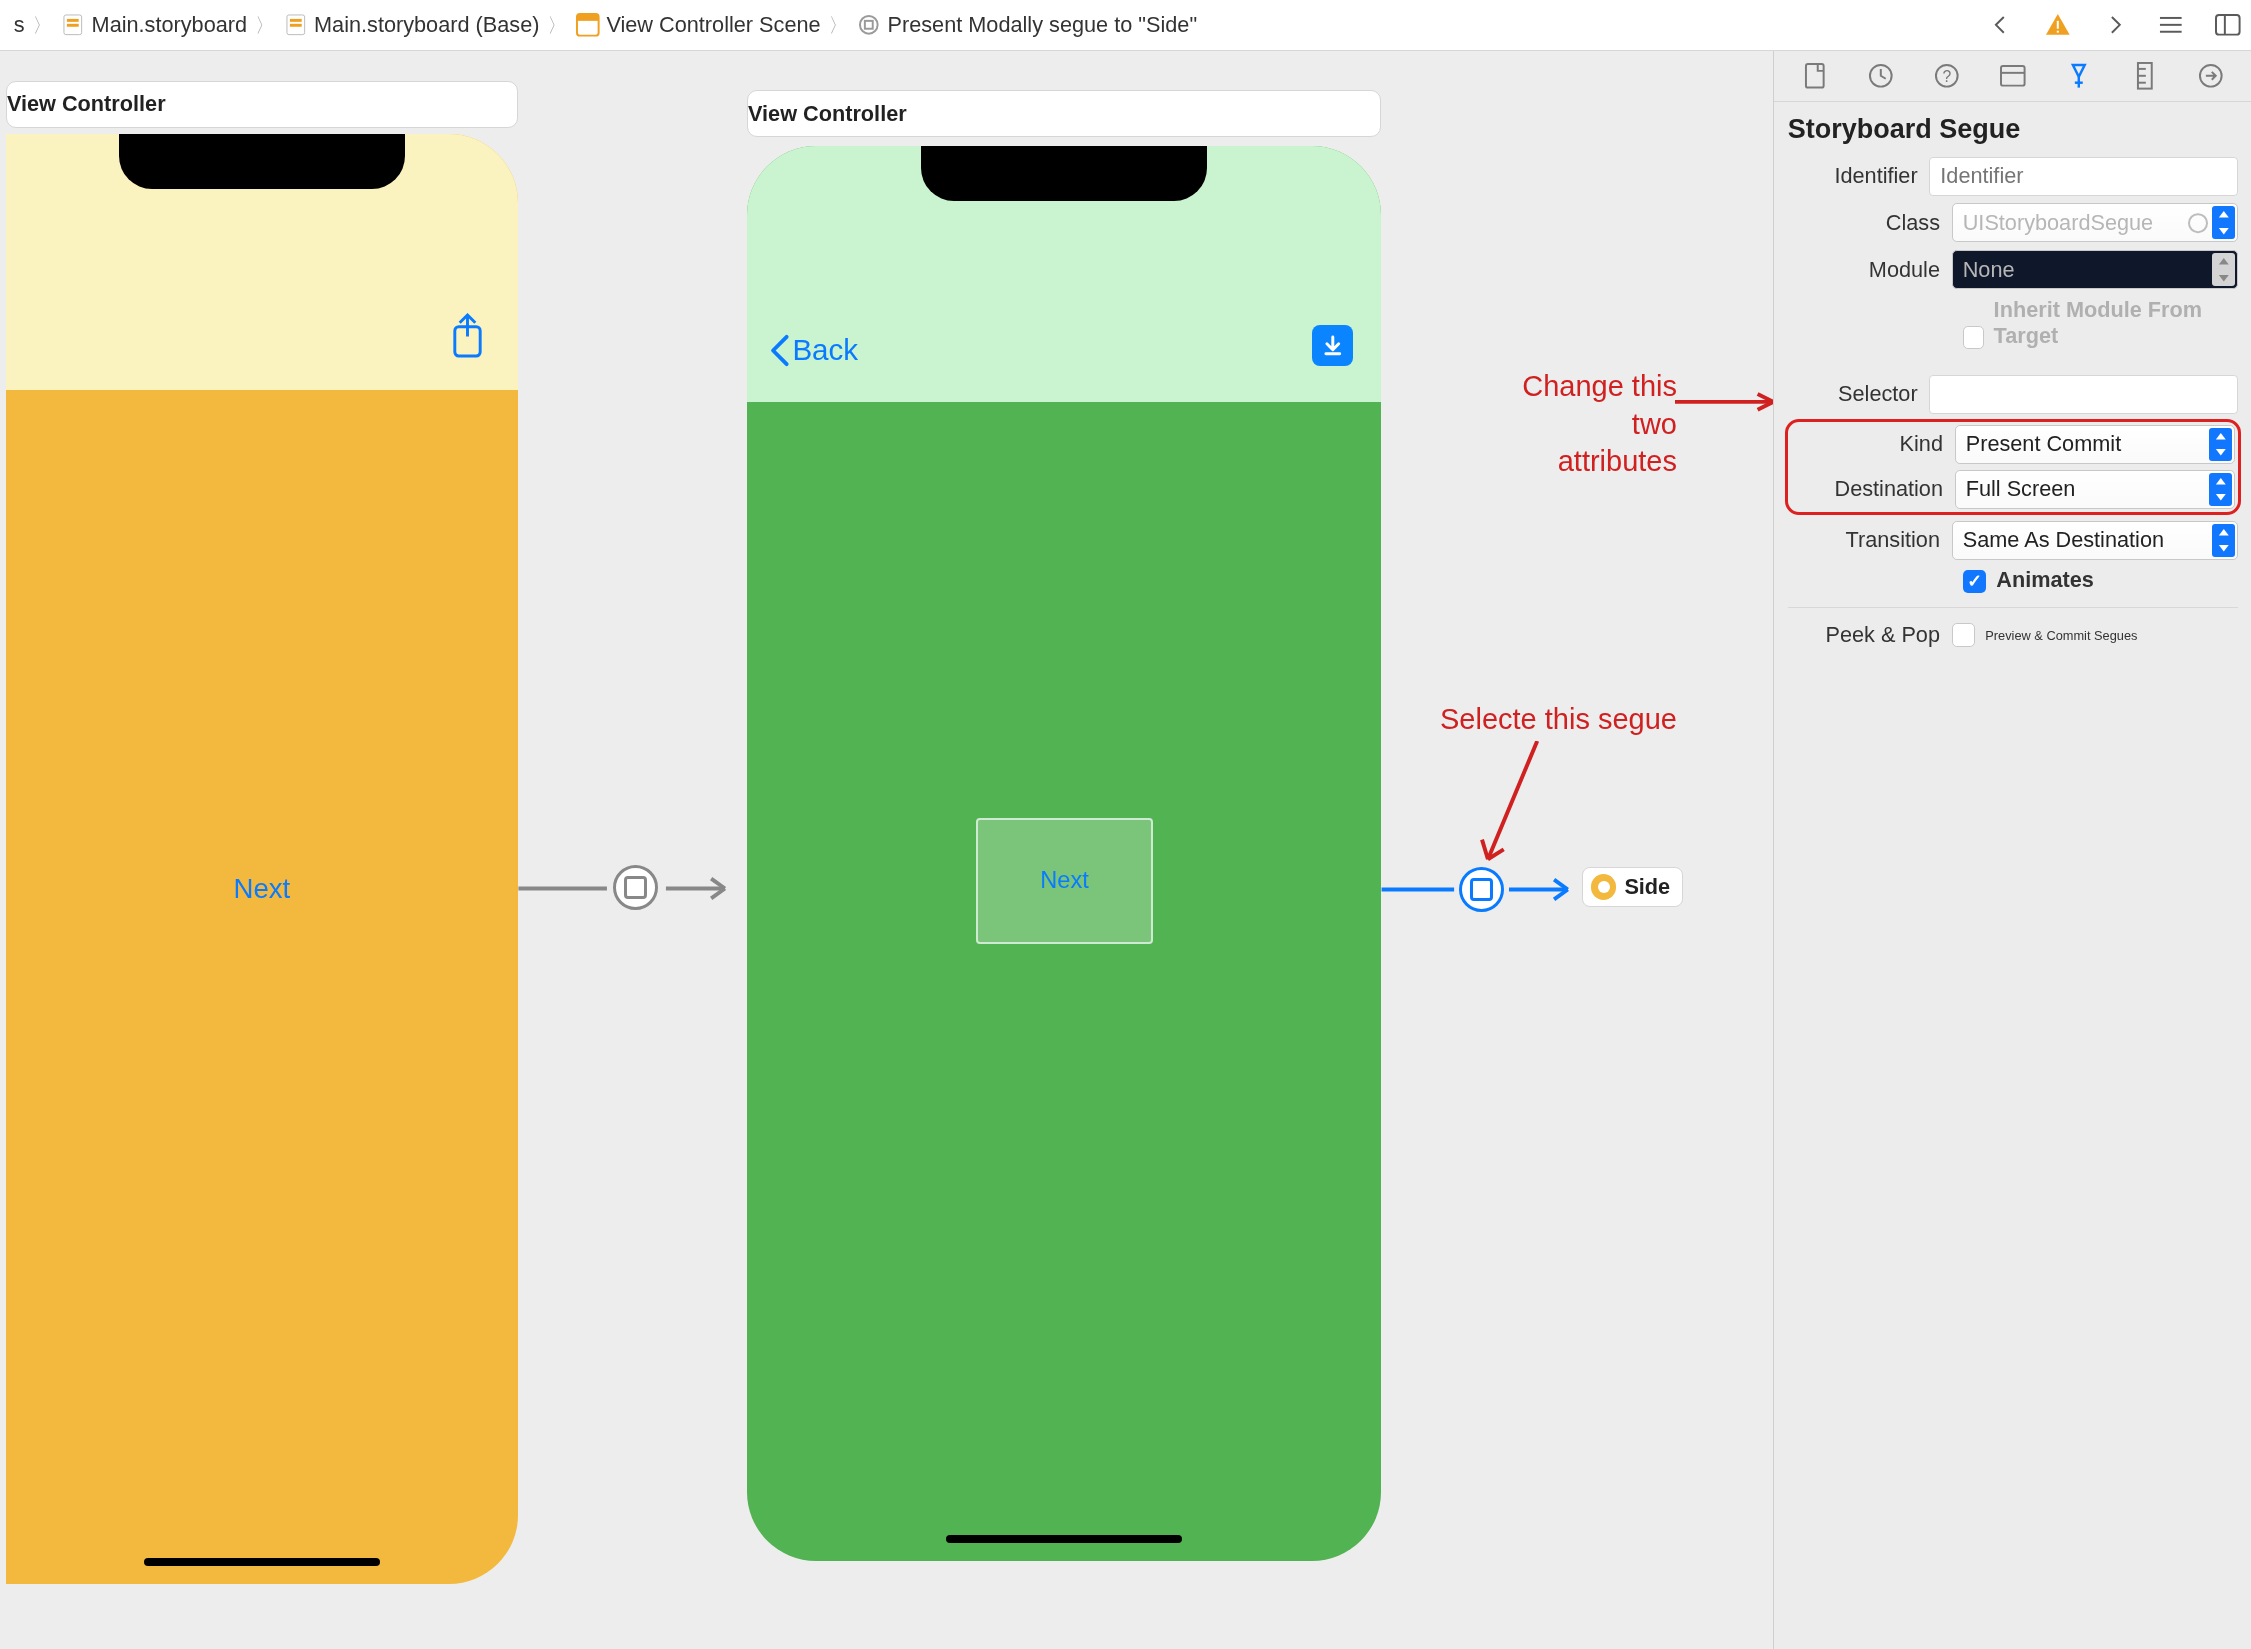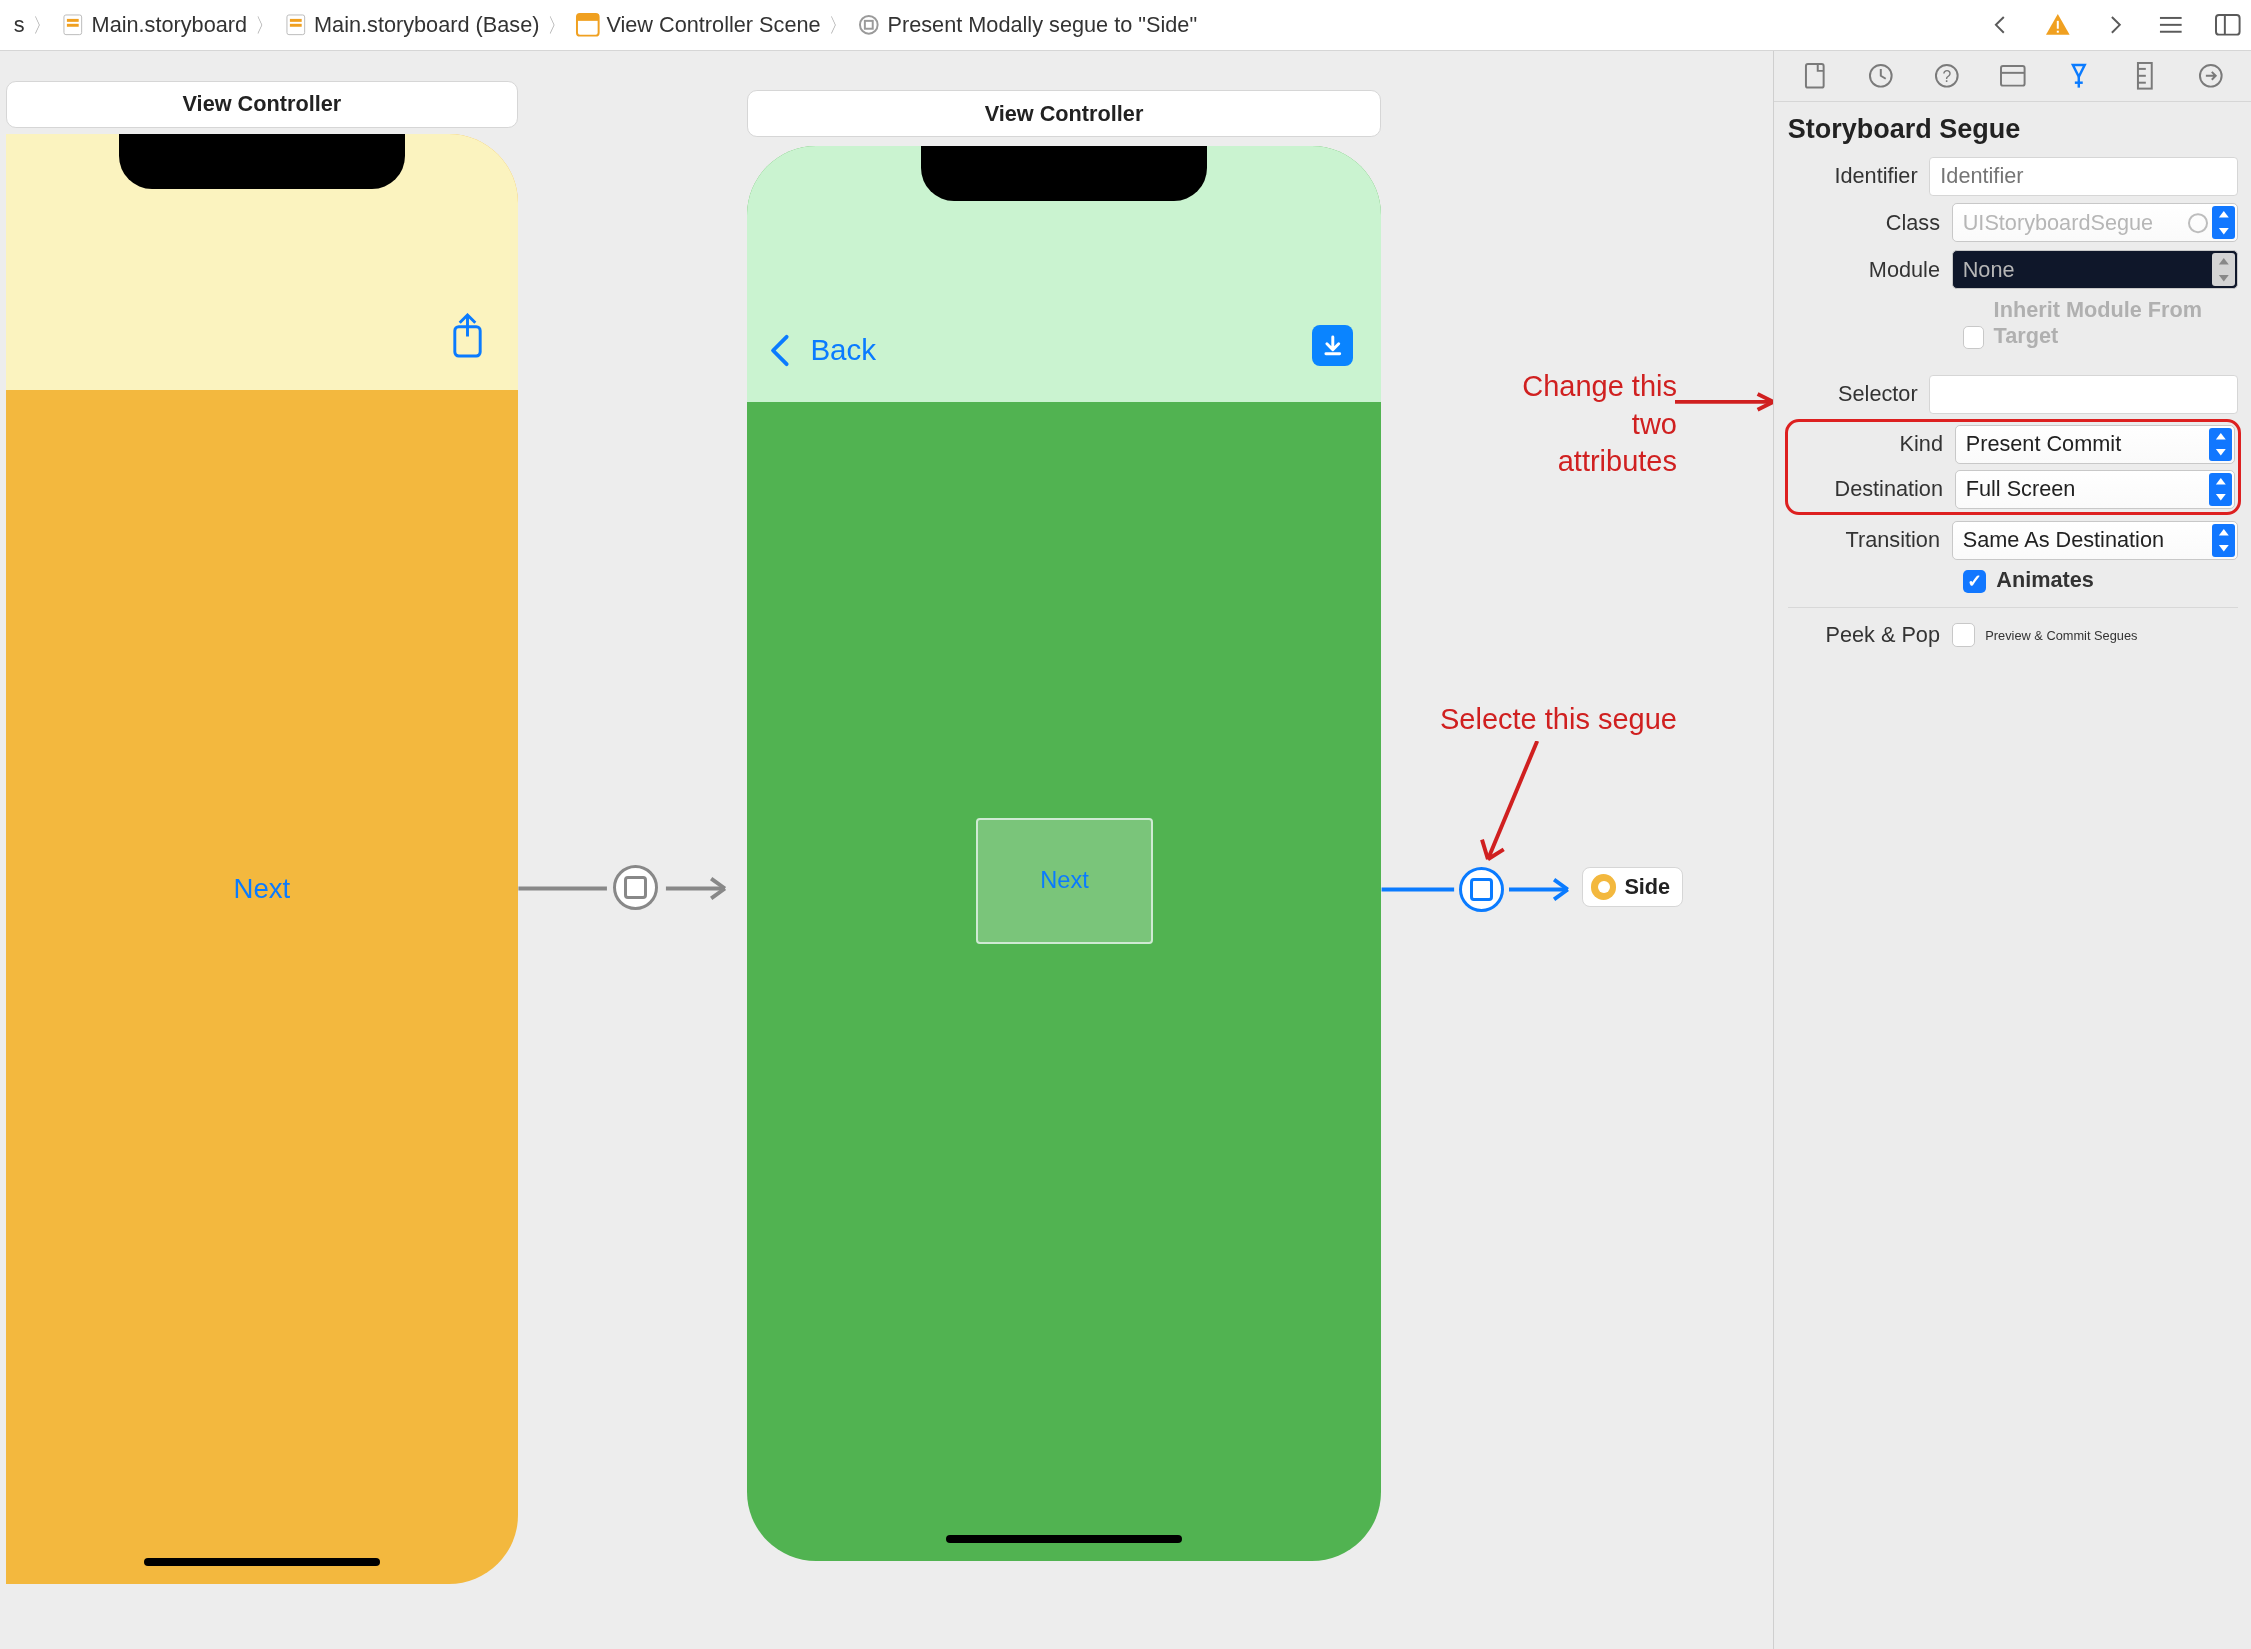--- a/index.html
+++ b/index.html
@@ -33,27 +33,27 @@
   .chk { width:23.6px; height:23.6px; margin-right:9.9px; border-radius:4.9px; }
   .chk.on { background:#1177ff; color:#fff; display:flex; align-items:center; justify-content:center; font-size:17.7px; }
   .chk.off { background:#fff; border:1px solid #c8c8c8; }
   .redbox { border:3.9px solid #dd2020 !important; border-radius:14px; }
   .insp-subrow { padding-left:175px; display:flex; align-items:flex-end; font-size:21.7px; color:#333; margin-bottom:7.9px;font-weight:bold; }
   .divider { border-top:1px solid #d8d8d8; margin:13.8px 0; }
   
   .anno { position:absolute; color:#d02020; font-size:29px; text-align:right; line-height:1.3; }
   .arrow-line { position:absolute; pointer-events:none; }
   
-  .scene-title { position:absolute; background:#fff; border:1px solid #d6d6d6; border-radius:9.9px; height:47px; display:flex; align-items:center; justify-content:center; font-size:21.7px; font-weight:600; color:#222; }
+  .scene-title { position:absolute; background:#fff; border:1px solid #d6d6d6; border-radius:9.9px; height:47px; display:flex; align-items:center; justify-content:flex-start; font-size:21.7px; font-weight:600; color:#222; }
   .phone { position:absolute; border-radius:69px; background:#fff; }
   .phone-yellow { background:#f3b83e; }
   .phone-green { background:#51b351; }
   .phone .notch { position:absolute; top:0; left:50%; transform:translateX(-50%); width:286px; height:55px; background:#000; border-bottom-left-radius:33px; border-bottom-right-radius:33px; }
   .phone .topbar { position:absolute; top:0; left:0; right:0; height:256px; border-top-left-radius:69px; border-top-right-radius:69px; }
-  .nav-back { position:absolute; top:187px; left:21.7px; color:#0a7bff; font-size:29.6px; display:flex; align-items:center; gap:20px; }
+  .nav-back { position:absolute; top:187px; left:21.7px; color:#0a7bff; font-size:29.6px; display:flex; align-items:center; gap:2px; }
   .download-btn { position:absolute; top:179px; right:27.6px; width:41px; height:41px; background:#0a84ff; border-radius:7.9px; display:flex; align-items:center; justify-content:center; }
   .share-btn { position:absolute; top:179px; right:29.6px; color:#0a7bff; }
   .next-btn-text { position:absolute; color:#0a7bff; font-size:27.6px; left:50%; transform:translateX(-50%); }
   .container-rect { position:absolute; }
   .home-ind { position:absolute; bottom:17.7px; left:50%; transform:translateX(-50%); width:236px; height:7.9px; background:#000; border-radius:4.9px; }
   .segue-circle { position:absolute; width:45px; height:45px; border:3.9px solid #0a7bff; border-radius:50%; background:#fff; display:flex; align-items:center; justify-content:center; }
   .segue-circle.grey { border-color:#888; }
   .segue-circle .inner { width:23.6px; height:23.6px; border:3px solid #0a7bff; border-radius:3.9px; }
   .segue-circle.grey .inner { border-color:#888; }
   .side-chip { position:absolute; background:#fff; border:1px solid #d6d6d6; border-radius:7.9px; padding:5.9px 11.8px 5.9px 7.9px; display:flex; align-items:center; gap:7.9px; font-size:21.7px; font-weight:600; color:#222; }

